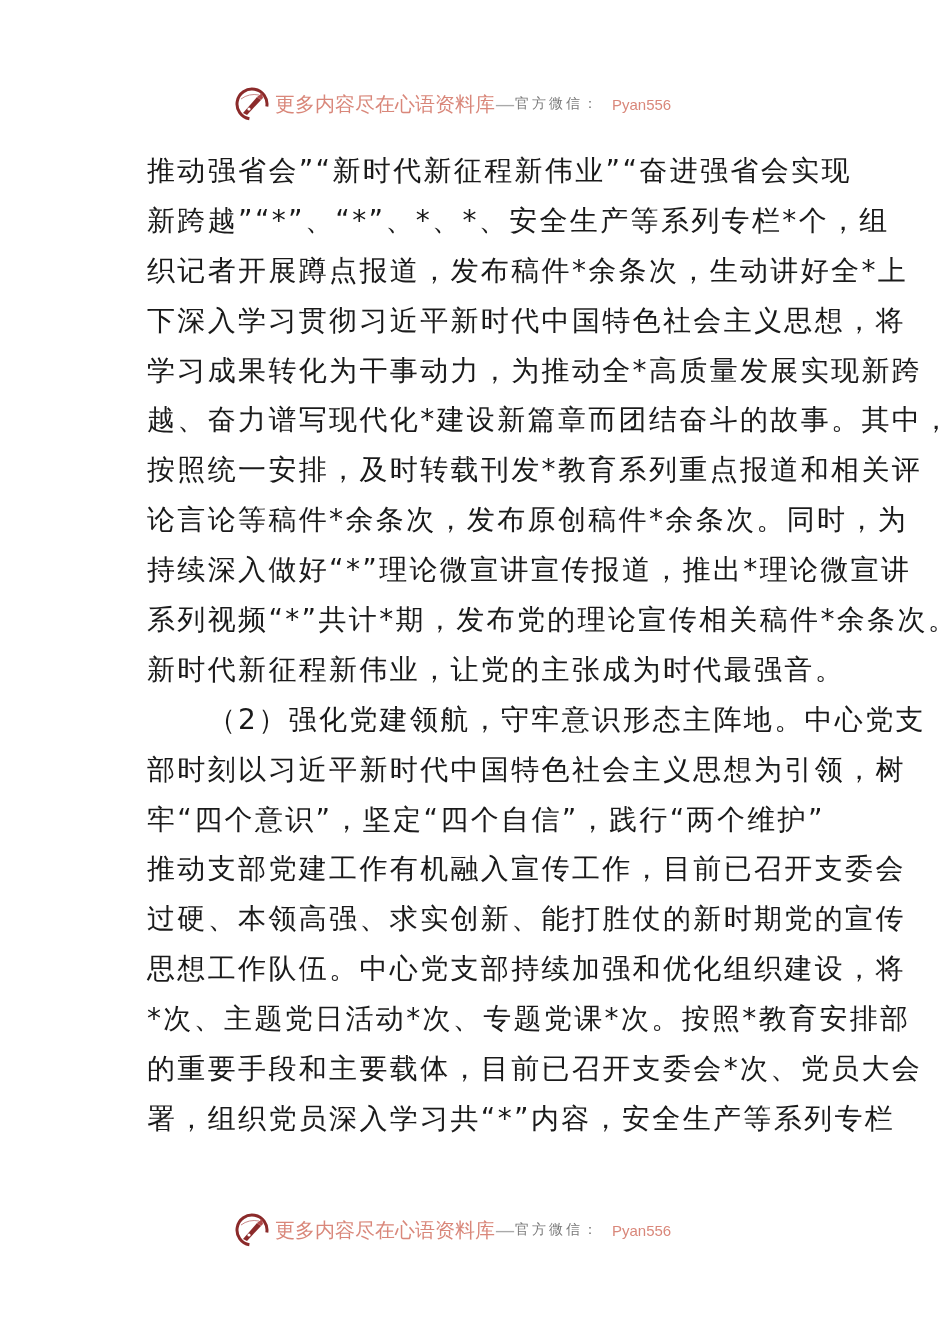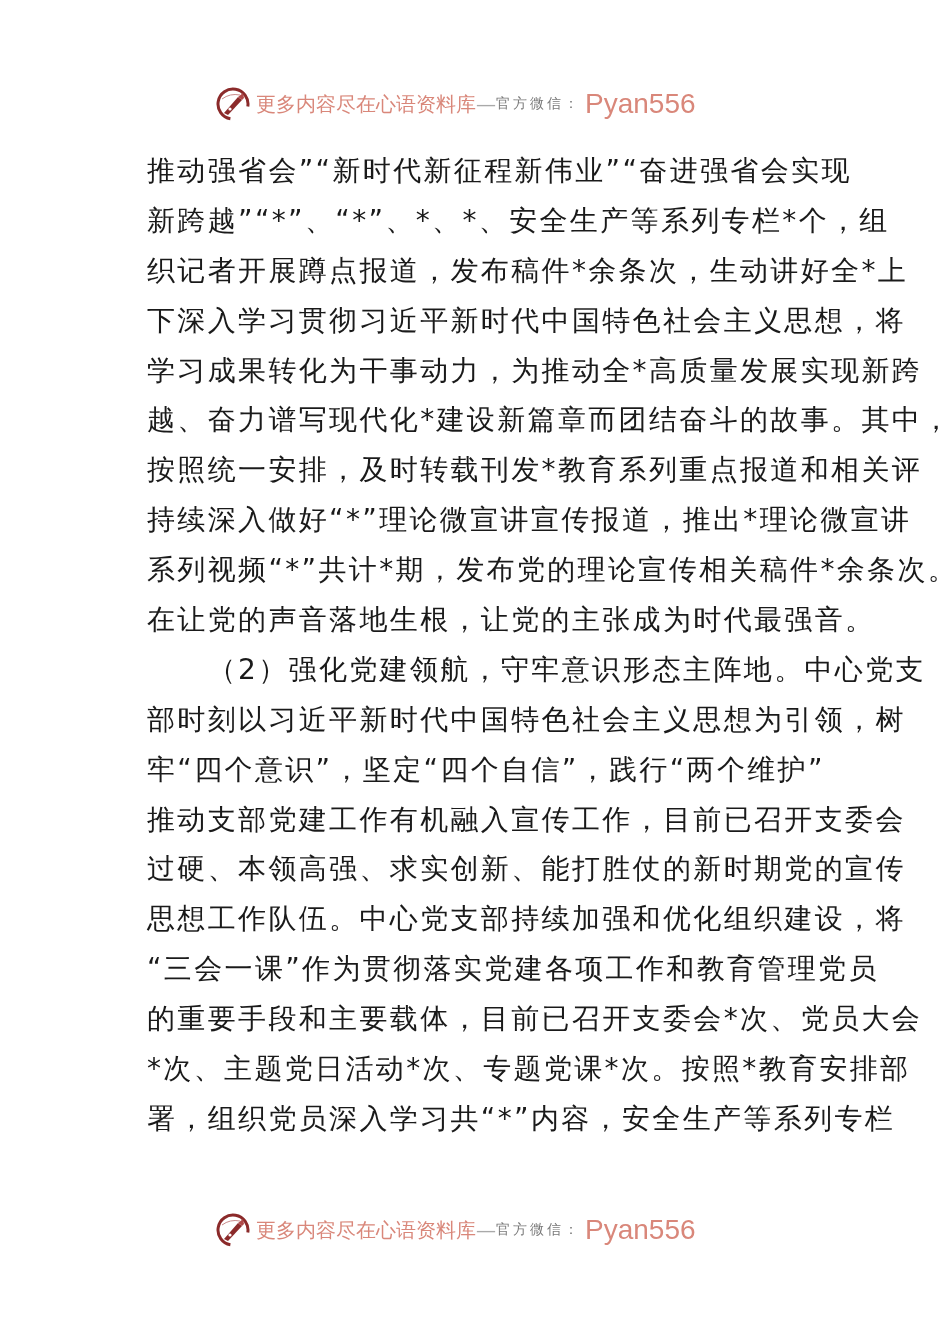--- a/index.html
+++ b/index.html
@@ -9,21 +9,21 @@
   }
   body {
     width: 950px;
     height: 1344px;
     position: relative;
     overflow: hidden;
     font-family: "DejaVu Sans", sans-serif;
   }
   .watermark {
     position: absolute;
-    left: 216px;
+    left: 235px;
     height: 40px;
     display: flex;
     align-items: center;
     white-space: nowrap;
   }
   .watermark.top { top: 84px; }
   .watermark.bottom { top: 1210px; }
   .wm-logo {
     width: 34px;
     height: 34px;
@@ -42,23 +42,23 @@
     color: #a9a9a9;
   }
   .wm-sub {
     font-family: "DejaVu Serif", serif;
     font-size: 14px;
     color: #7a7a7a;
     letter-spacing: 3px;
   }
   .wm-id {
     font-family: "Liberation Sans", sans-serif;
-    font-size: 28px;
+    font-size: 15px;
     color: #d9877a;
-    margin-left: 4px;
+    margin-left: 12px;
   }
   .content {
     position: absolute;
     left: 147px;
     top: 146px;
     width: 660px;
   }
   .line {
     height: 49.9px;
     line-height: 49.9px;
@@ -92,32 +92,32 @@
 </div>
 
 <div class="content">
   <div class="line">推动强省会”“新时代新征程新伟业”“奋进强省会实现</div>
   <div class="line">新跨越”“*”、“*”、*、*、安全生产等系列专栏*个，组</div>
   <div class="line">织记者开展蹲点报道，发布稿件*余条次，生动讲好全*上</div>
   <div class="line">下深入学习贯彻习近平新时代中国特色社会主义思想，将</div>
   <div class="line">学习成果转化为干事动力，为推动全*高质量发展实现新跨</div>
   <div class="line">越、奋力谱写现代化*建设新篇章而团结奋斗的故事。其中，</div>
   <div class="line">按照统一安排，及时转载刊发*教育系列重点报道和相关评</div>
+  <div class="line">论言论等稿件*余条次，发布原创稿件*余条次。同时，为</div>
   <div class="line">持续深入做好“*”理论微宣讲宣传报道，推出*理论微宣讲</div>
   <div class="line">系列视频“*”共计*期，发布党的理论宣传相关稿件*余条次。</div>
-  <div class="line">在让党的声音落地生根，让党的主张成为时代最强音。</div>
+  <div class="line">新时代新征程新伟业，让党的主张成为时代最强音。</div>
   <div class="line indent">　　（2）强化党建领航，守牢意识形态主阵地。中心党支</div>
   <div class="line">部时刻以习近平新时代中国特色社会主义思想为引领，树</div>
   <div class="line">牢“四个意识”，坚定“四个自信”，践行“两个维护”</div>
   <div class="line">推动支部党建工作有机融入宣传工作，目前已召开支委会</div>
   <div class="line">过硬、本领高强、求实创新、能打胜仗的新时期党的宣传</div>
   <div class="line">思想工作队伍。中心党支部持续加强和优化组织建设，将</div>
-  <div class="line">“三会一课”作为贯彻落实党建各项工作和教育管理党员</div>
+  <div class="line">*次、主题党日活动*次、专题党课*次。按照*教育安排部</div>
   <div class="line">的重要手段和主要载体，目前已召开支委会*次、党员大会</div>
-  <div class="line">*次、主题党日活动*次、专题党课*次。按照*教育安排部</div>
   <div class="line">署，组织党员深入学习共“*”内容，安全生产等系列专栏</div>
 </div>
 
 <div class="watermark bottom">
   <span class="wm-logo">
     <svg width="34" height="34" viewBox="0 0 34 34">
       <circle cx="17" cy="17" r="15" fill="none" stroke="#8b2a2a" stroke-width="3" stroke-dasharray="70 25" transform="rotate(100 17 17)"></circle>
       <path d="M8 26 L22 10 L26 13 L12 28 Z" fill="#8b2a2a"></path>
       <path d="M22 10 L27 6 L28 11 L26 13 Z" fill="#b04a4a"></path>
       <circle cx="14" cy="22" r="1.6" fill="#ffffff"></circle>

